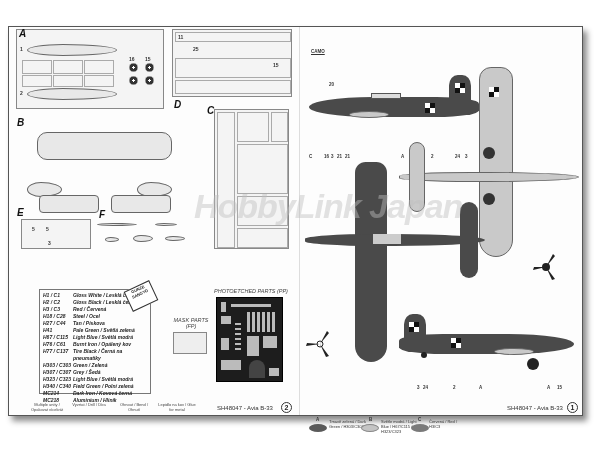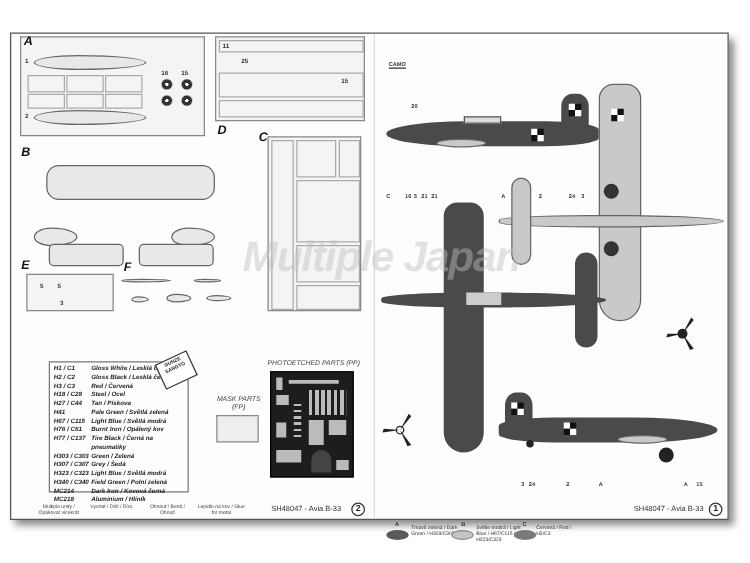--- a/index.html
+++ b/index.html
@@ -316,14 +316,14 @@
     <span class="callout" style="left:70px;top:390px;">B</span>
     <span class="swatch-label" style="left:82px;top:392px;width:40px;">Světle modrá / Light Blue / H67/C115 / H323/C323</span>
     <div class="swatch" style="left:112px;top:397px;background:#7a7a7a;"></div>
     <span class="callout" style="left:119px;top:390px;">C</span>
     <span class="swatch-label" style="left:130px;top:392px;width:30px;">Červená / Red / H3/C3</span>
 
     <span class="footer-code" style="left:208px;top:378px;">SH48047 - Avia B-33</span>
     <span class="page-num" style="left:268px;top:375px;">1</span>
   </div>
 
-  <span class="watermark" style="left:185px;top:160px;">Multiple Japan</span>
+  <span class="watermark" style="left:185px;top:160px;">HobbyLink Japan</span>
 </div>
 
 </body></html>

